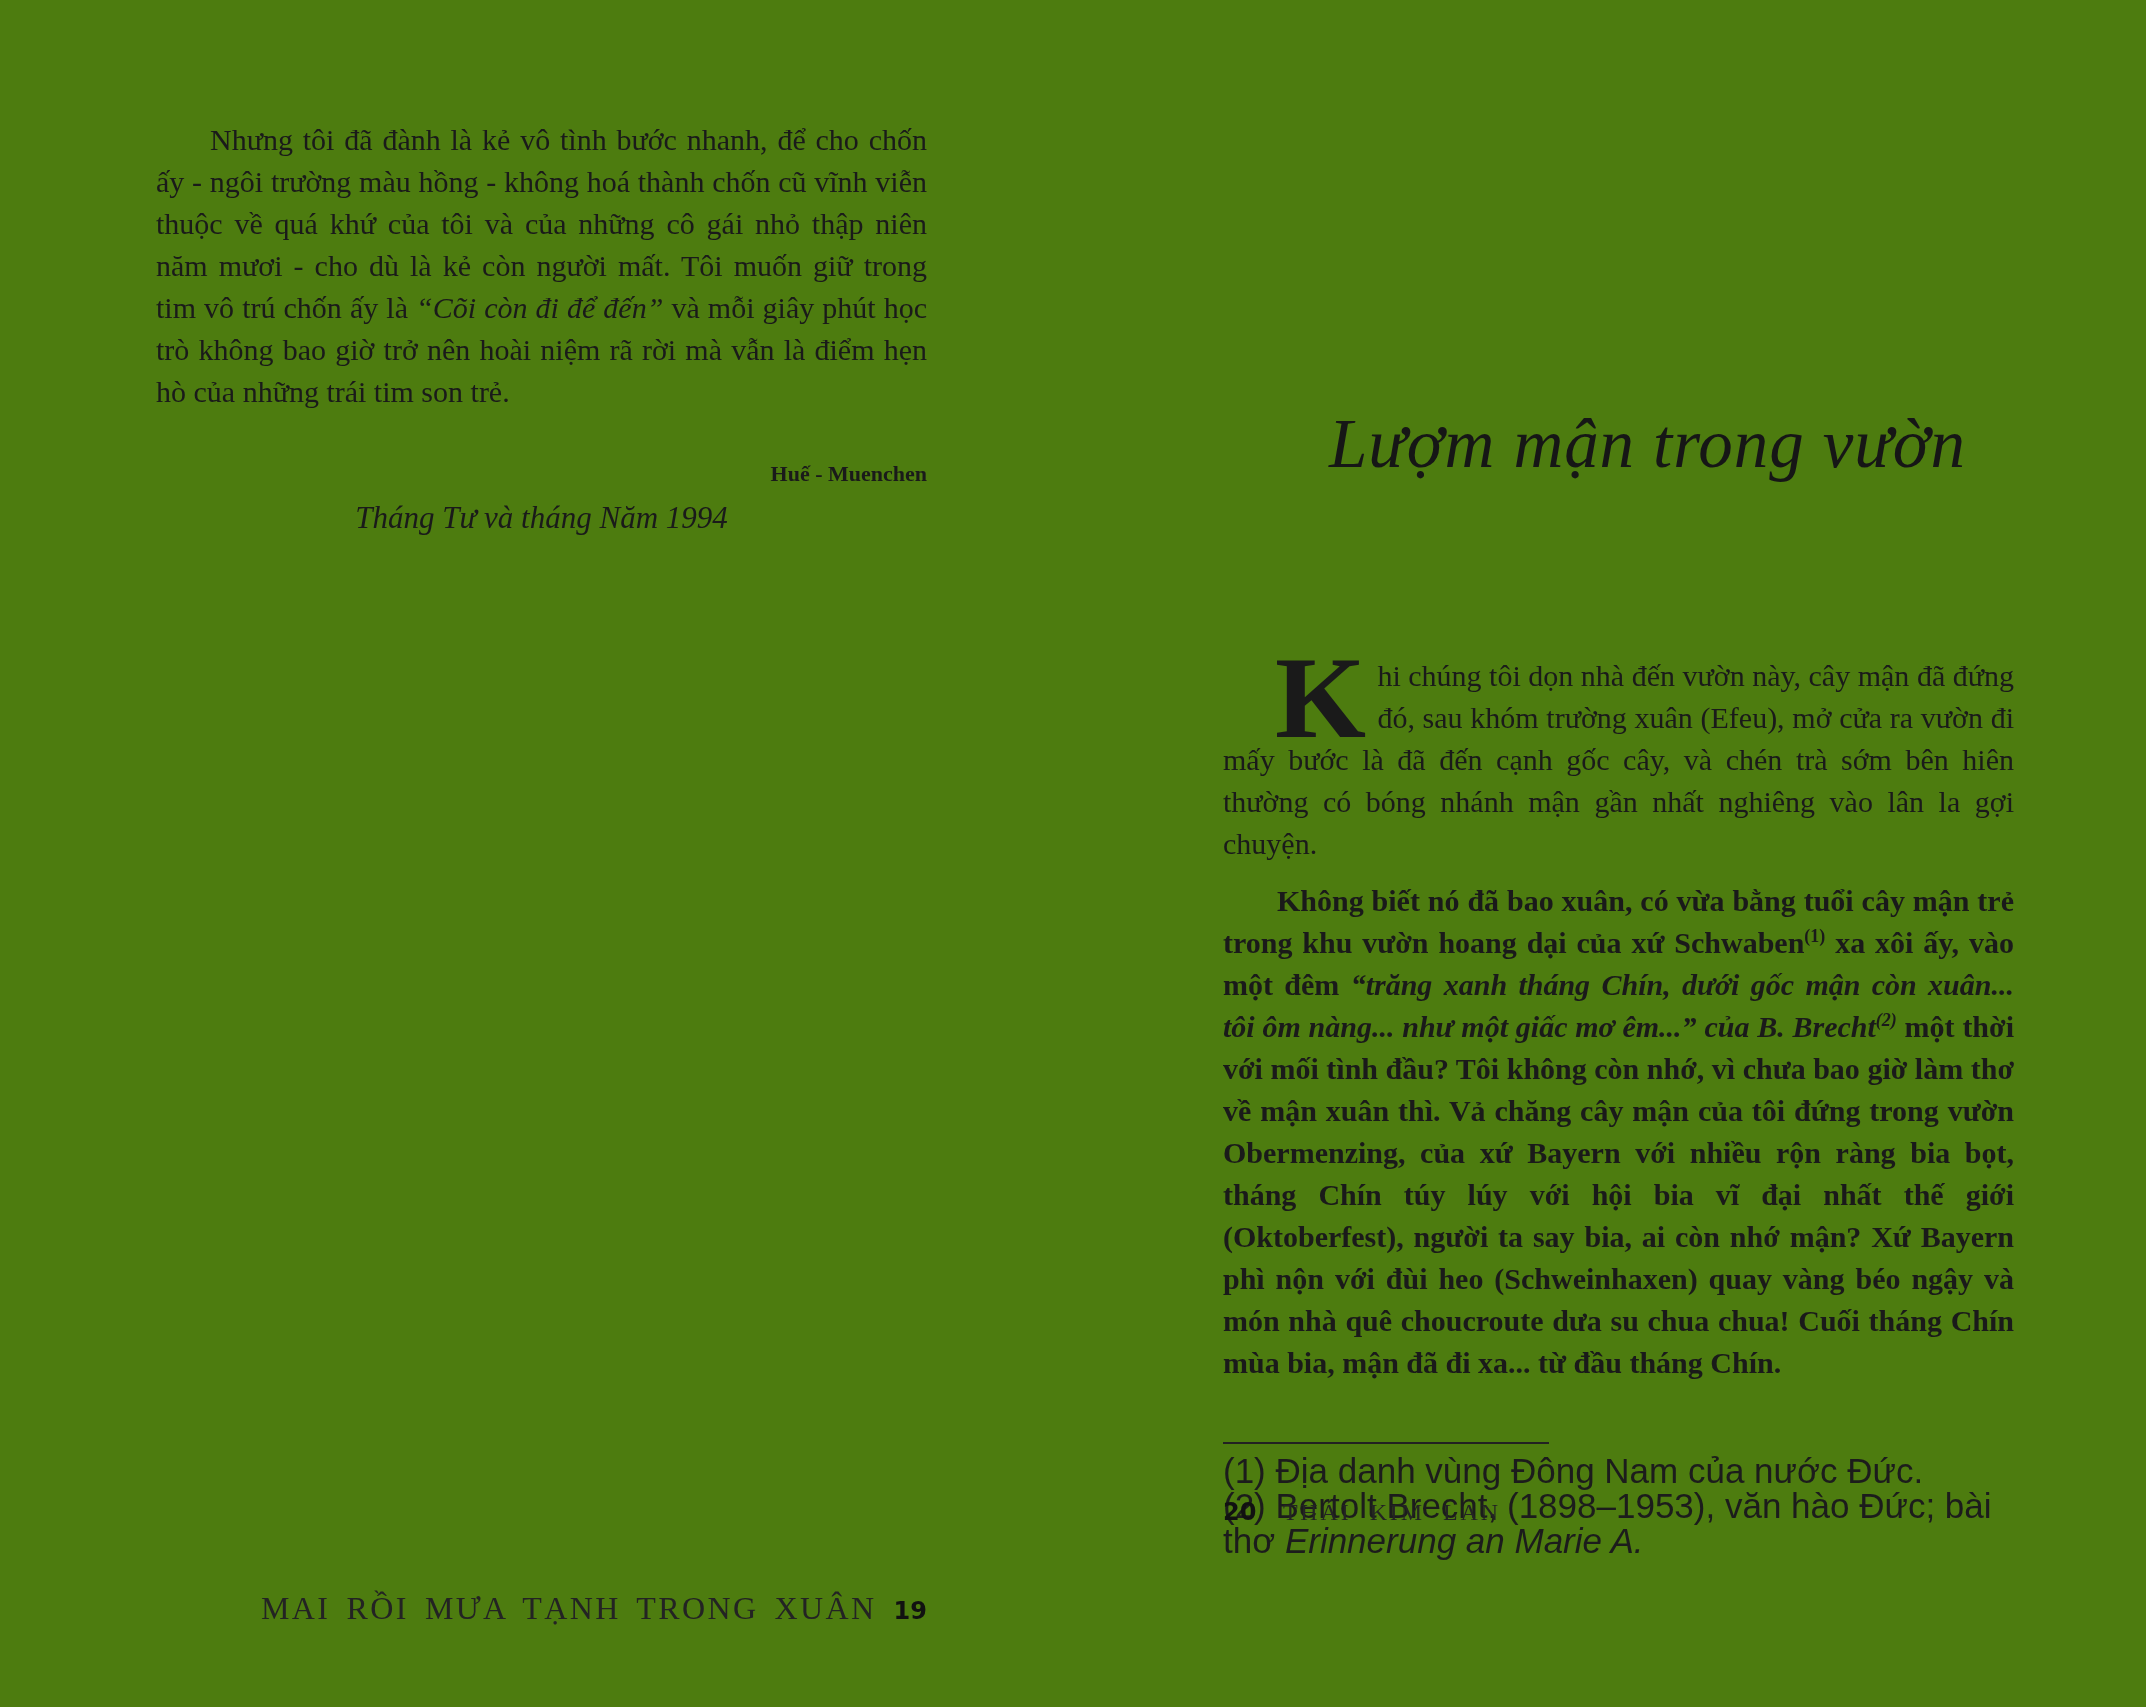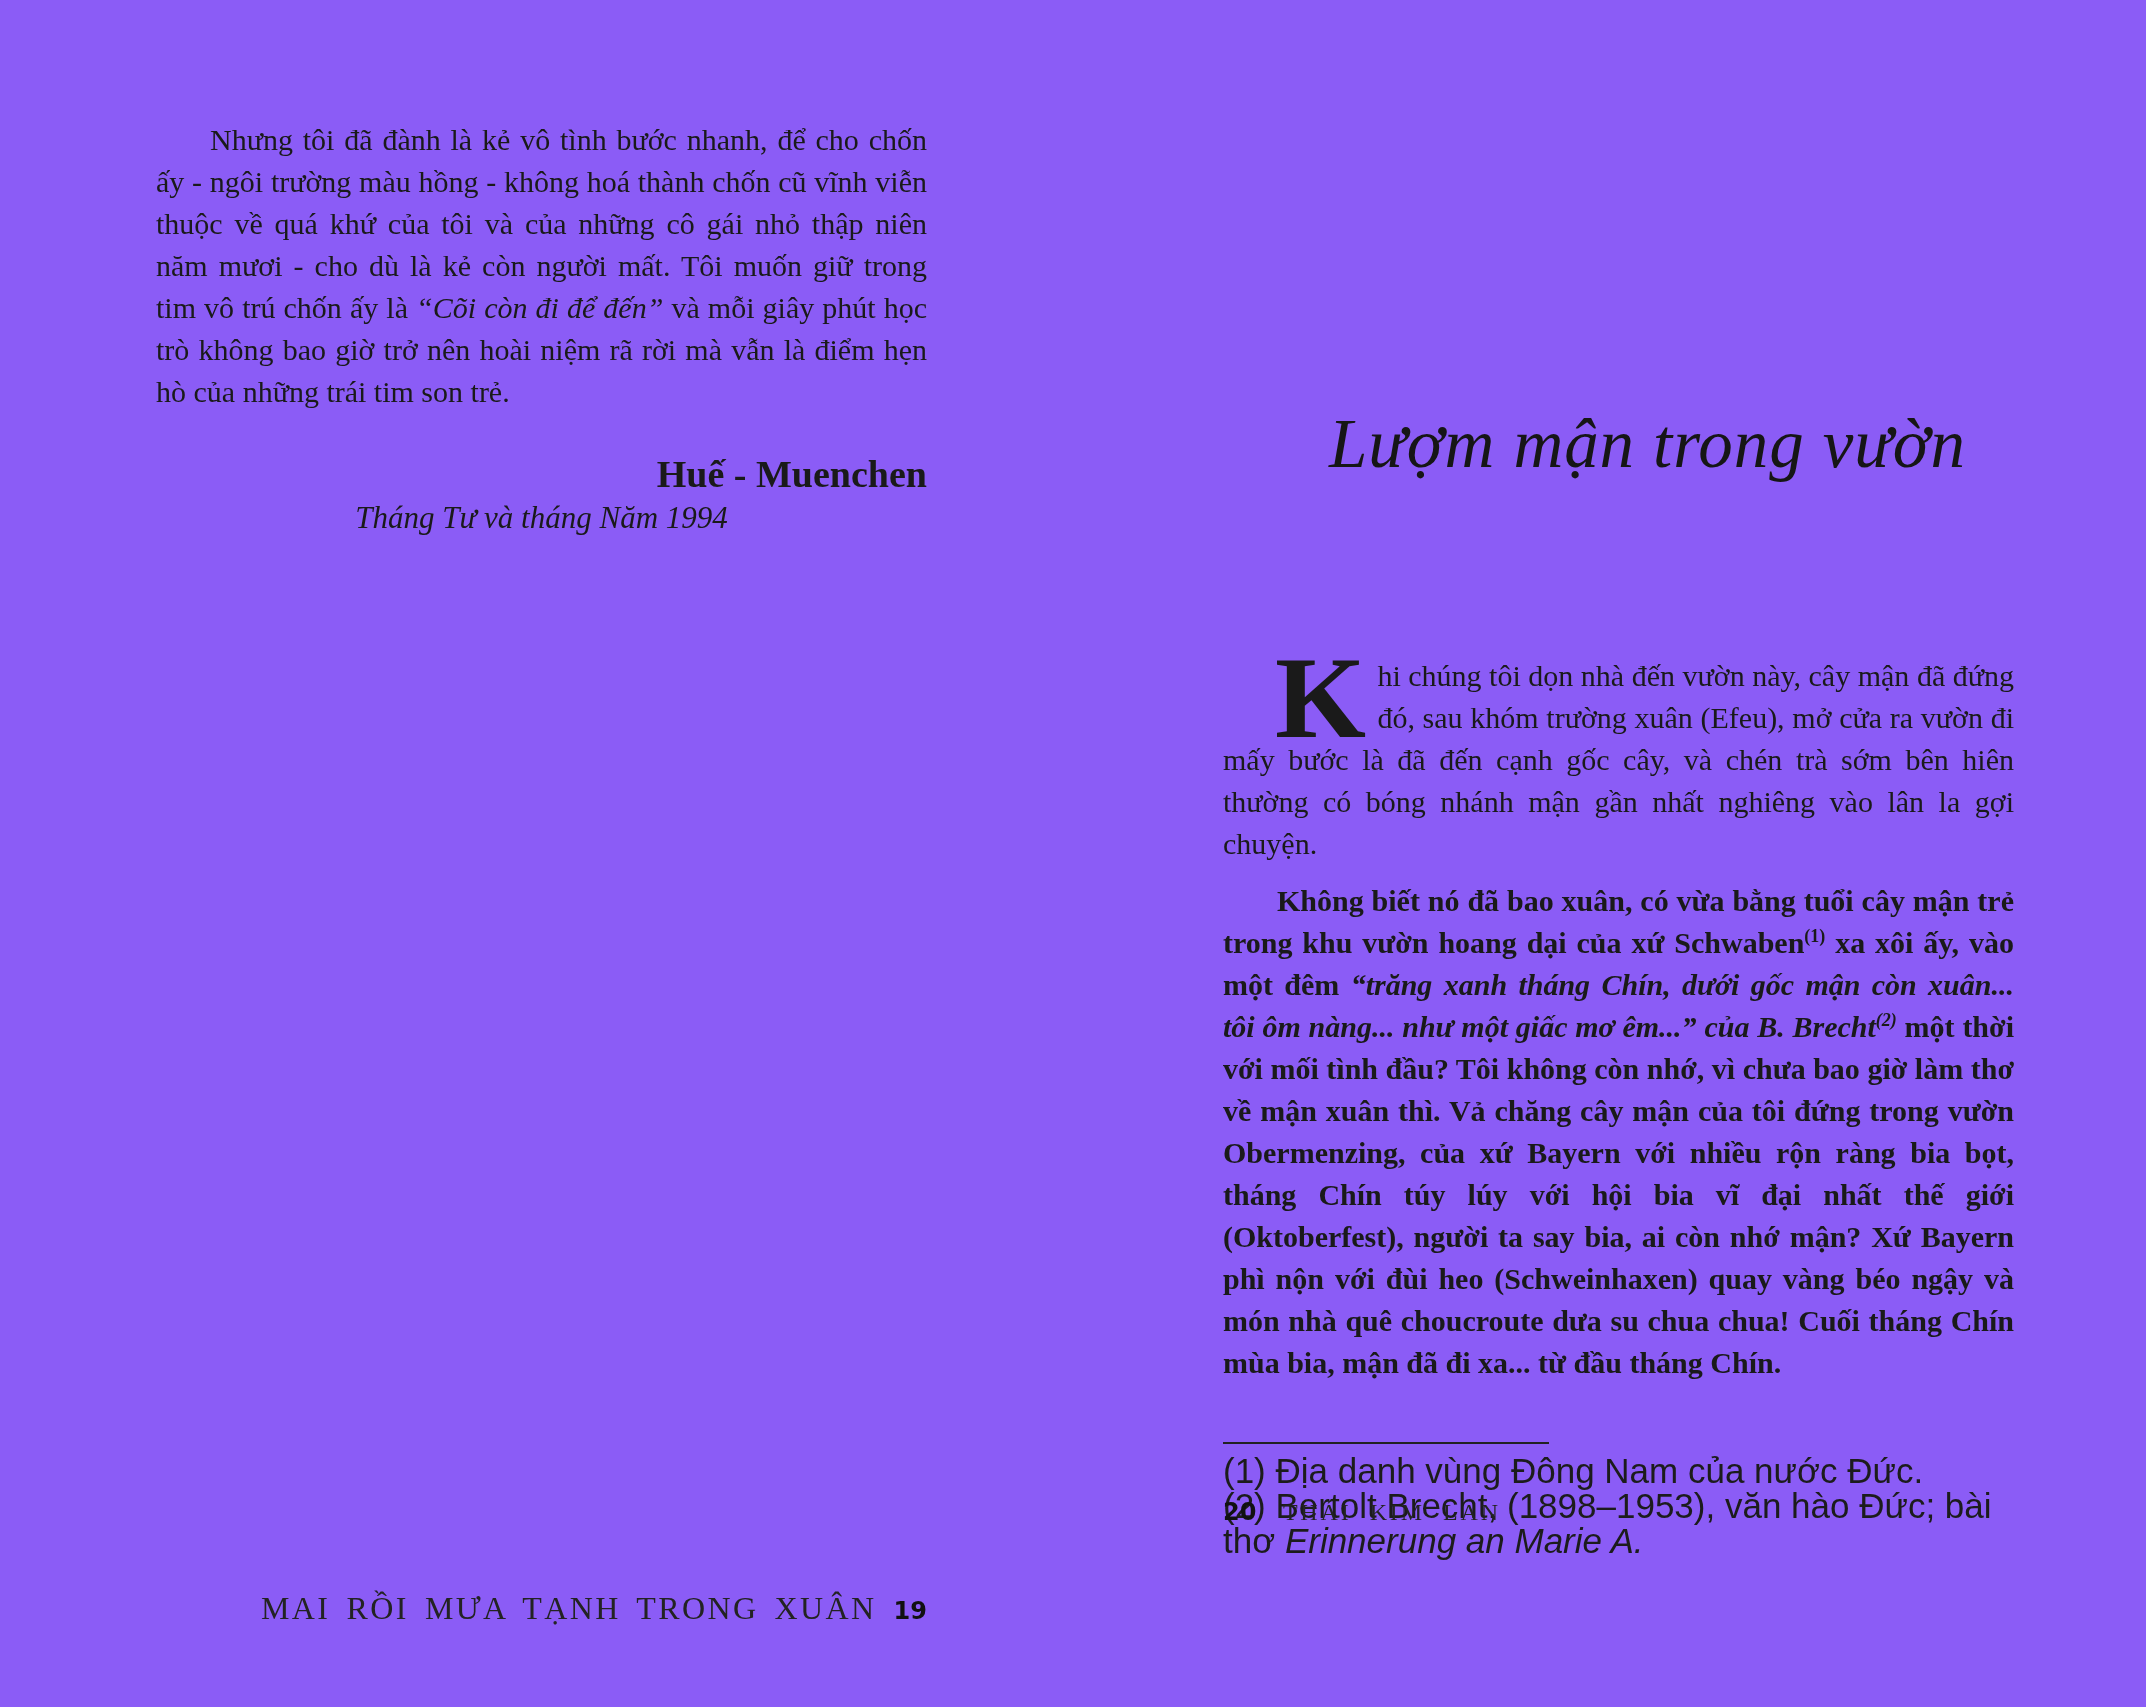--- a/index.html
+++ b/index.html
@@ -1,34 +1,34 @@
 <!DOCTYPE html>
 <html style="font-size:15px"><head>
 <meta charset="utf-8">
 <style>
   * { margin:0; padding:0; box-sizing:border-box; }
   html,body { background:#ffffff; }
   .spread {
     position:relative;
     width:2146px; height:1707px;
-    background:#8b5cf6;
+    background:#4d7c0f;
     color:#1a1a1a;
     font-family:"Liberation Serif","DejaVu Serif",serif;
     overflow:hidden;
   }
   .abs { position:absolute; }
   .body-text { font-size:30px; line-height:42px; text-align:justify; }
   .indent { text-indent:54px; }
   .it { font-style:italic; }
   .sup { vertical-align:super; font-size:60%; line-height:0; }
 
   
   .left-para { left:156px; top:119px; width:771px; }
   .signature { left:156px; top:452px; width:771px; text-align:right; }
-  .sig-place { font-weight:700; font-size:38px; line-height:44px; }
+  .sig-place { font-weight:700; font-size:22px; line-height:44px; }
   .sig-date  { font-style:italic; font-size:31px; line-height:44px;text-align:center; }
   .footer-left { left:156px; top:1590px; width:771px; text-align:right; }
   .book-title { font-size:32px; letter-spacing:2.4px; word-spacing:5.7px; color:#232323; }
   .pgnum { font-family:"DejaVu Sans","Liberation Sans",sans-serif; font-weight:700; font-size:24px; color:#111; }
   .footer-left .pgnum { margin-left:17px; }
 
   
   .chapter-title {
     left:1329px; top:407px;
     font-style:italic;

